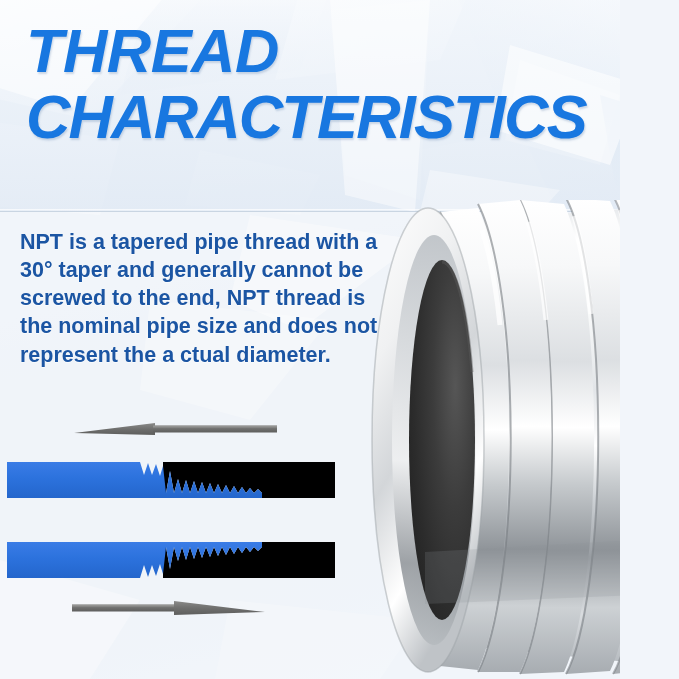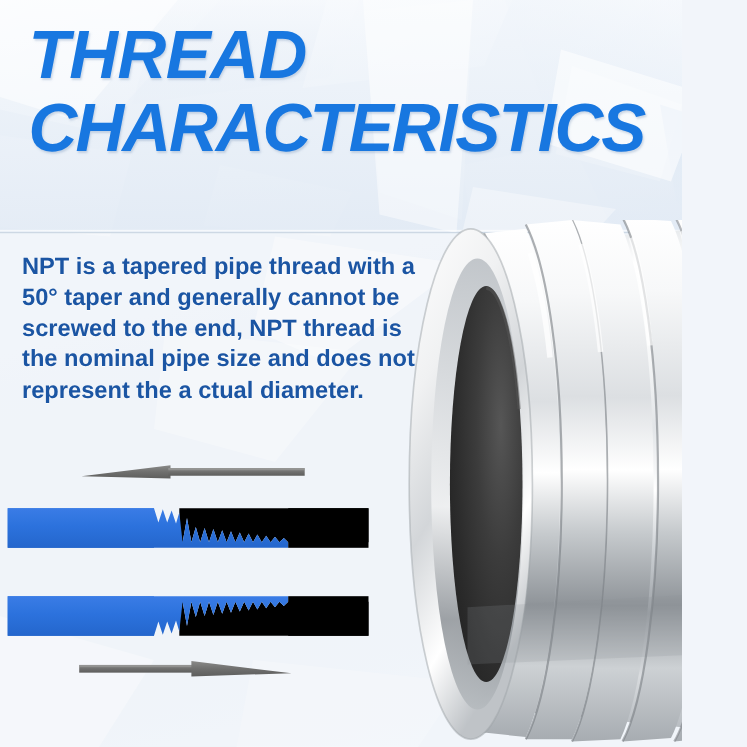--- a/index.html
+++ b/index.html
@@ -225,21 +225,21 @@
         <path d="M 198 22 a 50 244 0 0 1 18 98" fill="none" stroke="#ffffff" stroke-width="5" opacity="0.7"></path>
         <path d="M 244 16 a 48 246 0 0 1 17 98" fill="none" stroke="#ffffff" stroke-width="5" opacity="0.65"></path>
         <path d="M 290 10 a 46 248 0 0 1 16 98" fill="none" stroke="#ffffff" stroke-width="4.5" opacity="0.6"></path>
         <path d="M 336 4 a 44 250 0 0 1 15 98" fill="none" stroke="#ffffff" stroke-width="4.5" opacity="0.55"></path>
 
         <path d="M 95 352 L 380 336 L 380 392 L 95 404 Z" fill="#8d9297" opacity="0.20"></path>
       </g>
     </svg>
   </div>
 
-  <div class="body-text">NPT is a tapered pipe thread with a 50° taper and generally cannot be screwed to the end, NPT thread is the nominal pipe size and does not represent the a ctual diameter.</div>
+  <div class="body-text">NPT is a tapered pipe thread with a 30° taper and generally cannot be screwed to the end, NPT thread is the nominal pipe size and does not represent the a ctual diameter.</div>
 
   <div class="diagram">
     <svg width="345" height="230" viewBox="0 0 345 230">
       <defs>
         <linearGradient id="barBlue" x1="0" y1="0" x2="0" y2="1">
           <stop offset="0%" stop-color="#3a7ce6"></stop>
           <stop offset="45%" stop-color="#2c72dd"></stop>
           <stop offset="100%" stop-color="#2466cc"></stop>
         </linearGradient>
         <linearGradient id="arrowG" x1="0" y1="0" x2="0" y2="1">

